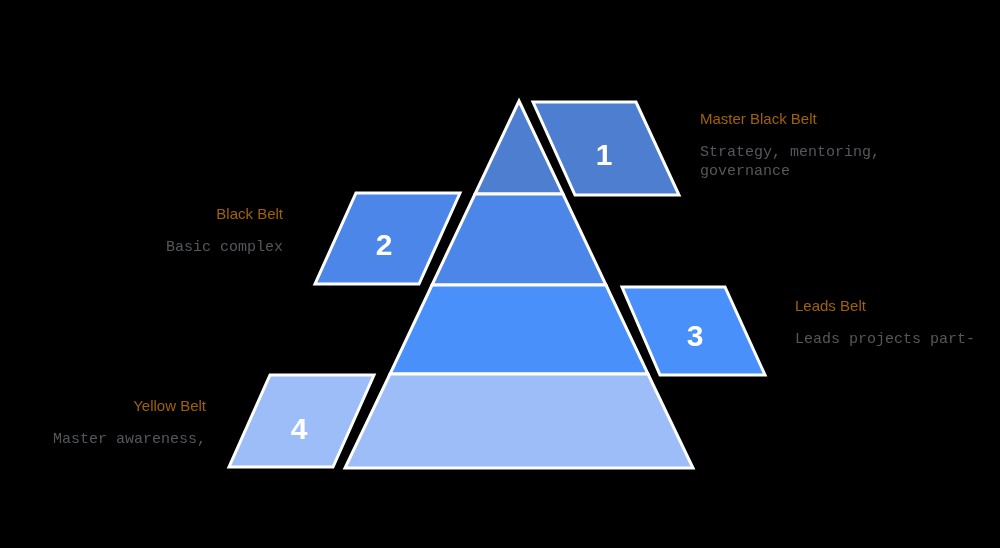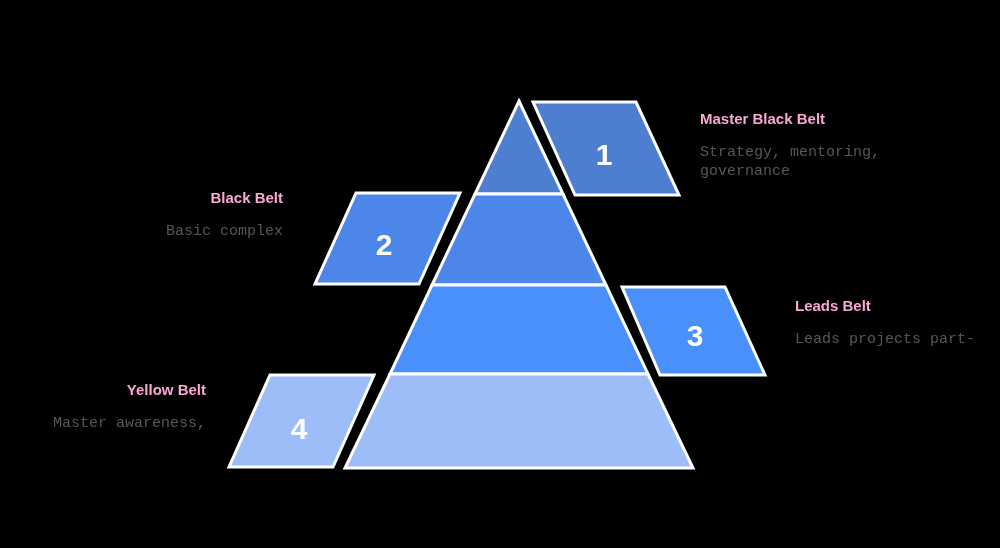--- a/index.html
+++ b/index.html
@@ -35,22 +35,22 @@
   }
   .label {
     position: absolute;
     font-size: 15px;
     line-height: 19px;
     width: 200px;
   }
   .label.align-right { text-align: right; }
   .label.align-left  { text-align: left; }
   .label-title {
-    font-weight: bold;
-    color: #f9a8d4;
+    font-weight: normal;
+    color: #a16207;
     margin-bottom: 15px;
   }
   .label-desc {
     color: #54575c;
     font-family: Liberation Mono, monospace;
   }
 </style>
 </head>
 <body>
 
@@ -75,34 +75,34 @@
   <div class="num" style="left:299px; top:429px;">4</div>
 
   <div class="label align-left" style="left:700px; top:109px;">
     <div class="label-title">Master Black Belt</div>
     <div class="label-desc">
       <div>Strategy, mentoring,</div>
       <div>governance</div>
     </div>
   </div>
 
-  <div class="label align-right" style="right:717px; top:188px;">
+  <div class="label align-right" style="right:717px; top:204px;">
     <div class="label-title">Black Belt</div>
     <div class="label-desc">
       <div>Basic complex</div>
     </div>
   </div>
 
   <div class="label align-left" style="left:795px; top:296px;">
     <div class="label-title">Leads Belt</div>
     <div class="label-desc">
       <div>Leads projects part-</div>
     </div>
   </div>
 
-  <div class="label align-right" style="right:794px; top:380px;">
+  <div class="label align-right" style="right:794px; top:396px;">
     <div class="label-title">Yellow Belt</div>
     <div class="label-desc">
       <div>Master awareness,</div>
     </div>
   </div>
 
 </div>
 
 </body></html>

